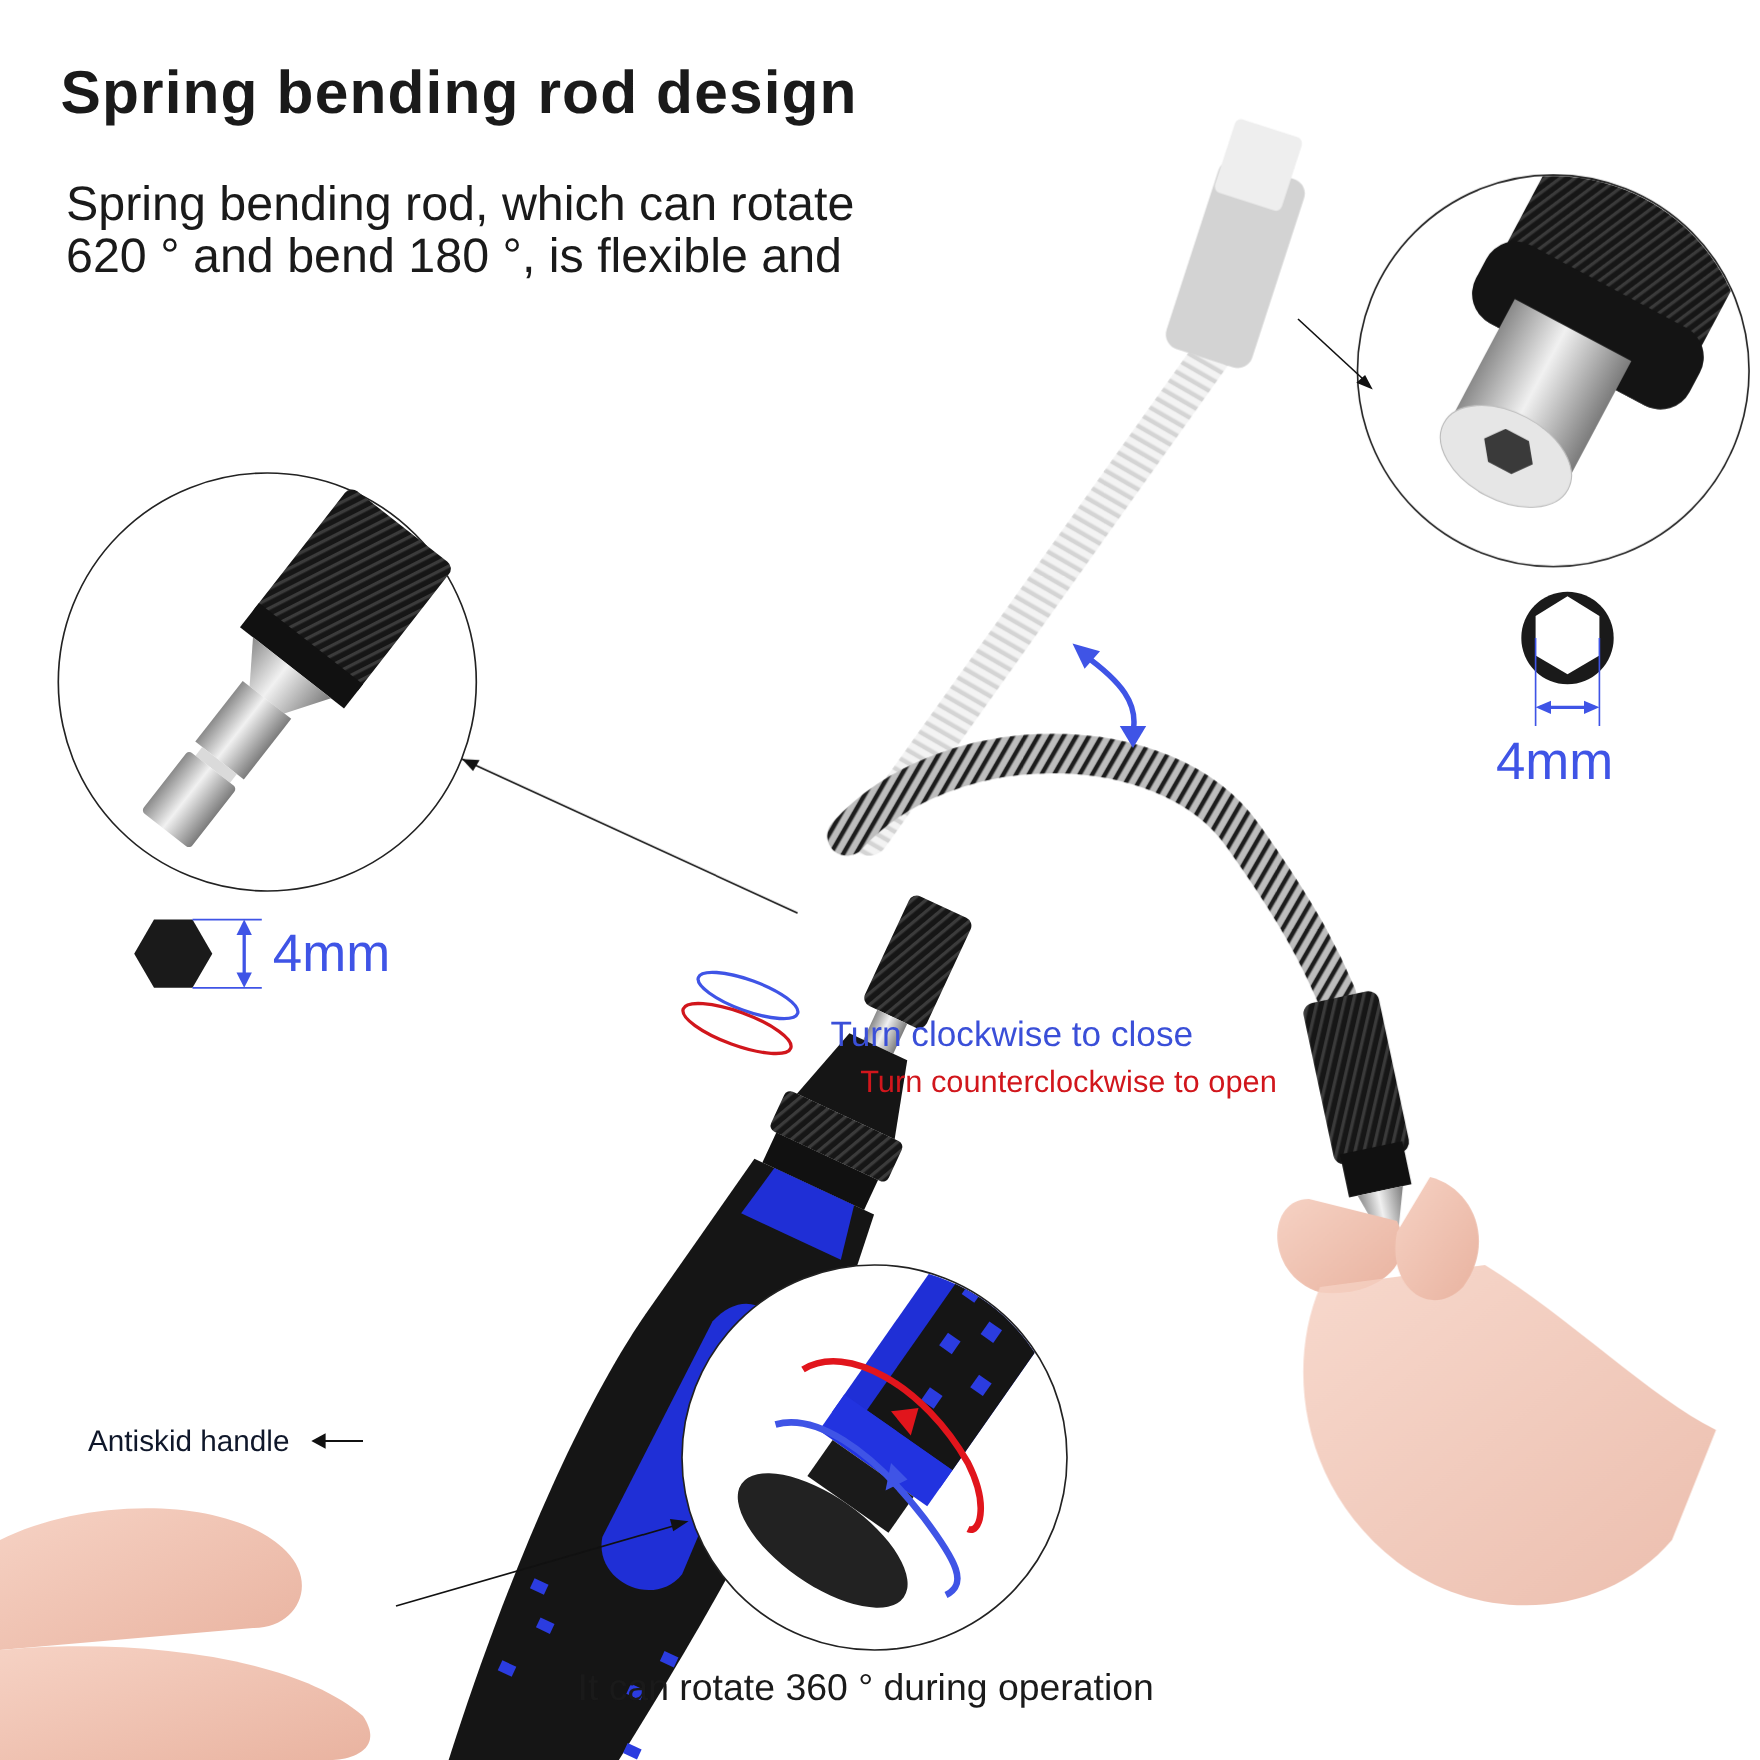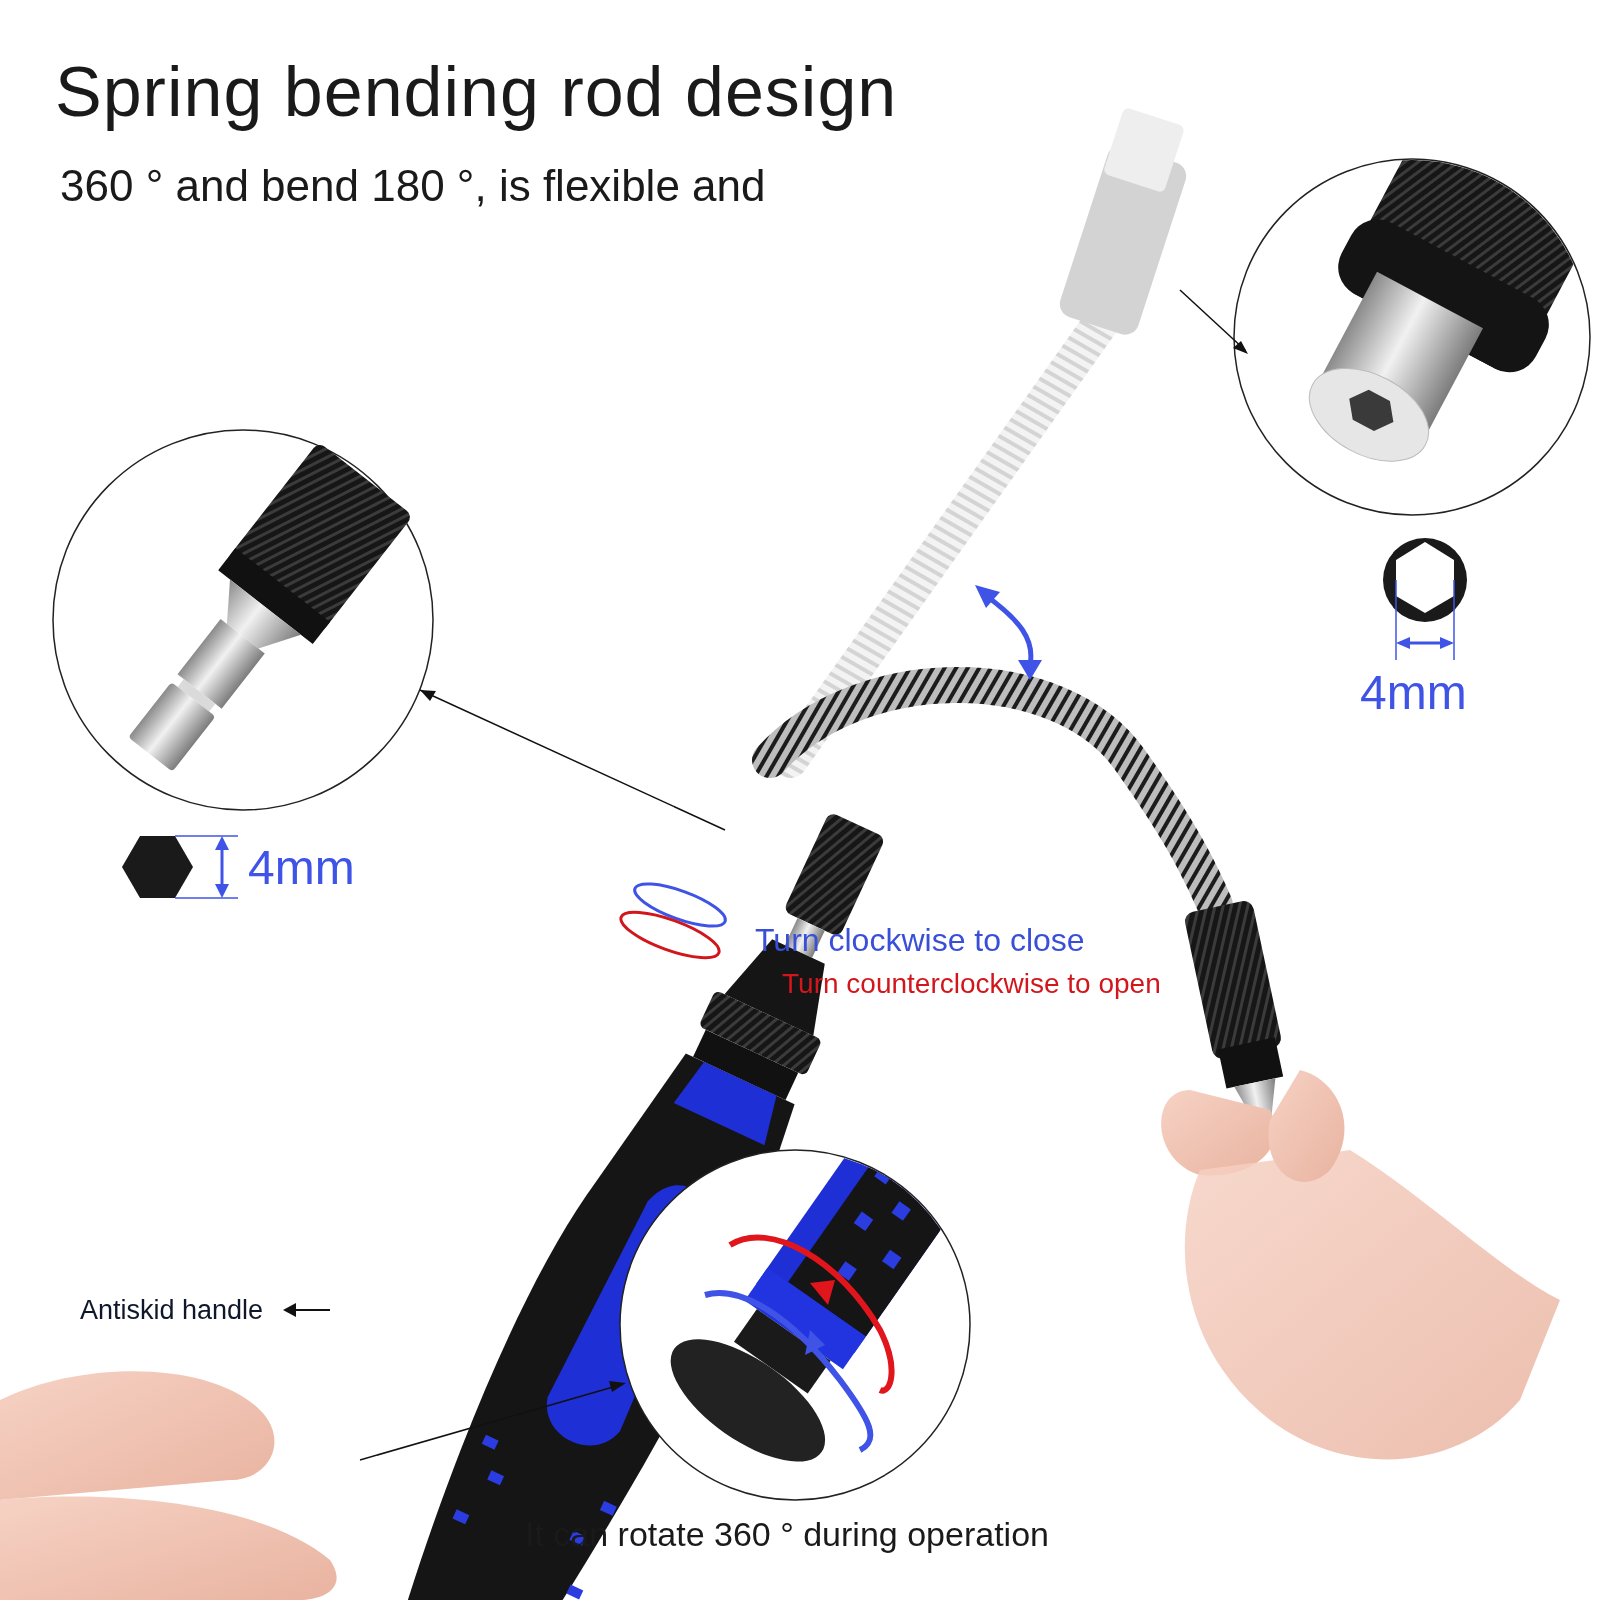--- a/index.html
+++ b/index.html
@@ -1,18 +1,18 @@
 <!DOCTYPE html>
 <html><head>
 <meta charset="utf-8">
 <style>
   html, body { margin:0; padding:0; background:#ffffff; }
   body { width:1600px; height:1600px; position:relative; overflow:hidden; font-family:"Liberation Sans", sans-serif; }
   .abs { position:absolute; }
-  .title { left:55px; top:52px; font-size:70px; font-weight:normal; color:#1a1a1a; letter-spacing:1px; white-space:nowrap; }
+  .title { left:55px; top:52px; font-size:55px; font-weight:bold; color:#1a1a1a; letter-spacing:1px; white-space:nowrap; }
   .subtitle { left:60px; top:162px; font-size:44px; line-height:47px; color:#1a1a1a; width:900px; }
   .subtitle span { display:block; white-space:nowrap; }
   .dim-label { font-size:48px; color:#3f54e6; white-space:nowrap;text-align:right; }
   .turn-close { left:755px; top:922px; font-size:32px; color:#3a4fd8; white-space:nowrap; }
   .turn-open { left:782px; top:968px; font-size:28px; color:#d1161c; white-space:nowrap; }
   .handle-label { left:80px; top:1295px; font-size:27px; color:#0f172a; white-space:nowrap; }
   .bottom-caption { left:525px; top:1515px; font-size:34px; color:#1a1a1a; white-space:nowrap; }
   svg { position:absolute; left:0; top:0; }
 </style>
 </head>
@@ -189,21 +189,22 @@
     <line x1="1454" y1="580" x2="1454" y2="660" stroke="#3f54e6" stroke-width="1.5"></line>
     <line x1="1400" y1="643" x2="1450" y2="643" stroke="#3f54e6" stroke-width="3"></line>
     <polygon points="1396,643 1410,637 1410,649" fill="#3f54e6"></polygon>
     <polygon points="1454,643 1440,637 1440,649" fill="#3f54e6"></polygon>
   </g>
 </svg>
 
 <div class="abs title">Spring bending rod design</div>
 
 <div class="abs subtitle">
-  <span>360 ° and bend 180 °, is flexible and</span>
+  <span>Spring bending rod, which can rotate</span>
+  <span>620 ° and bend 180 °, is flexible and</span>
 </div>
 
 <div class="abs dim-label" style="left:248px; top:840px;">4mm</div>
 <div class="abs dim-label" style="left:1360px; top:665px;">4mm</div>
 
 <div class="abs turn-close">Turn clockwise to close</div>
 <div class="abs turn-open">Turn counterclockwise to open</div>
 
 <div class="abs handle-label">Antiskid handle</div>
 

